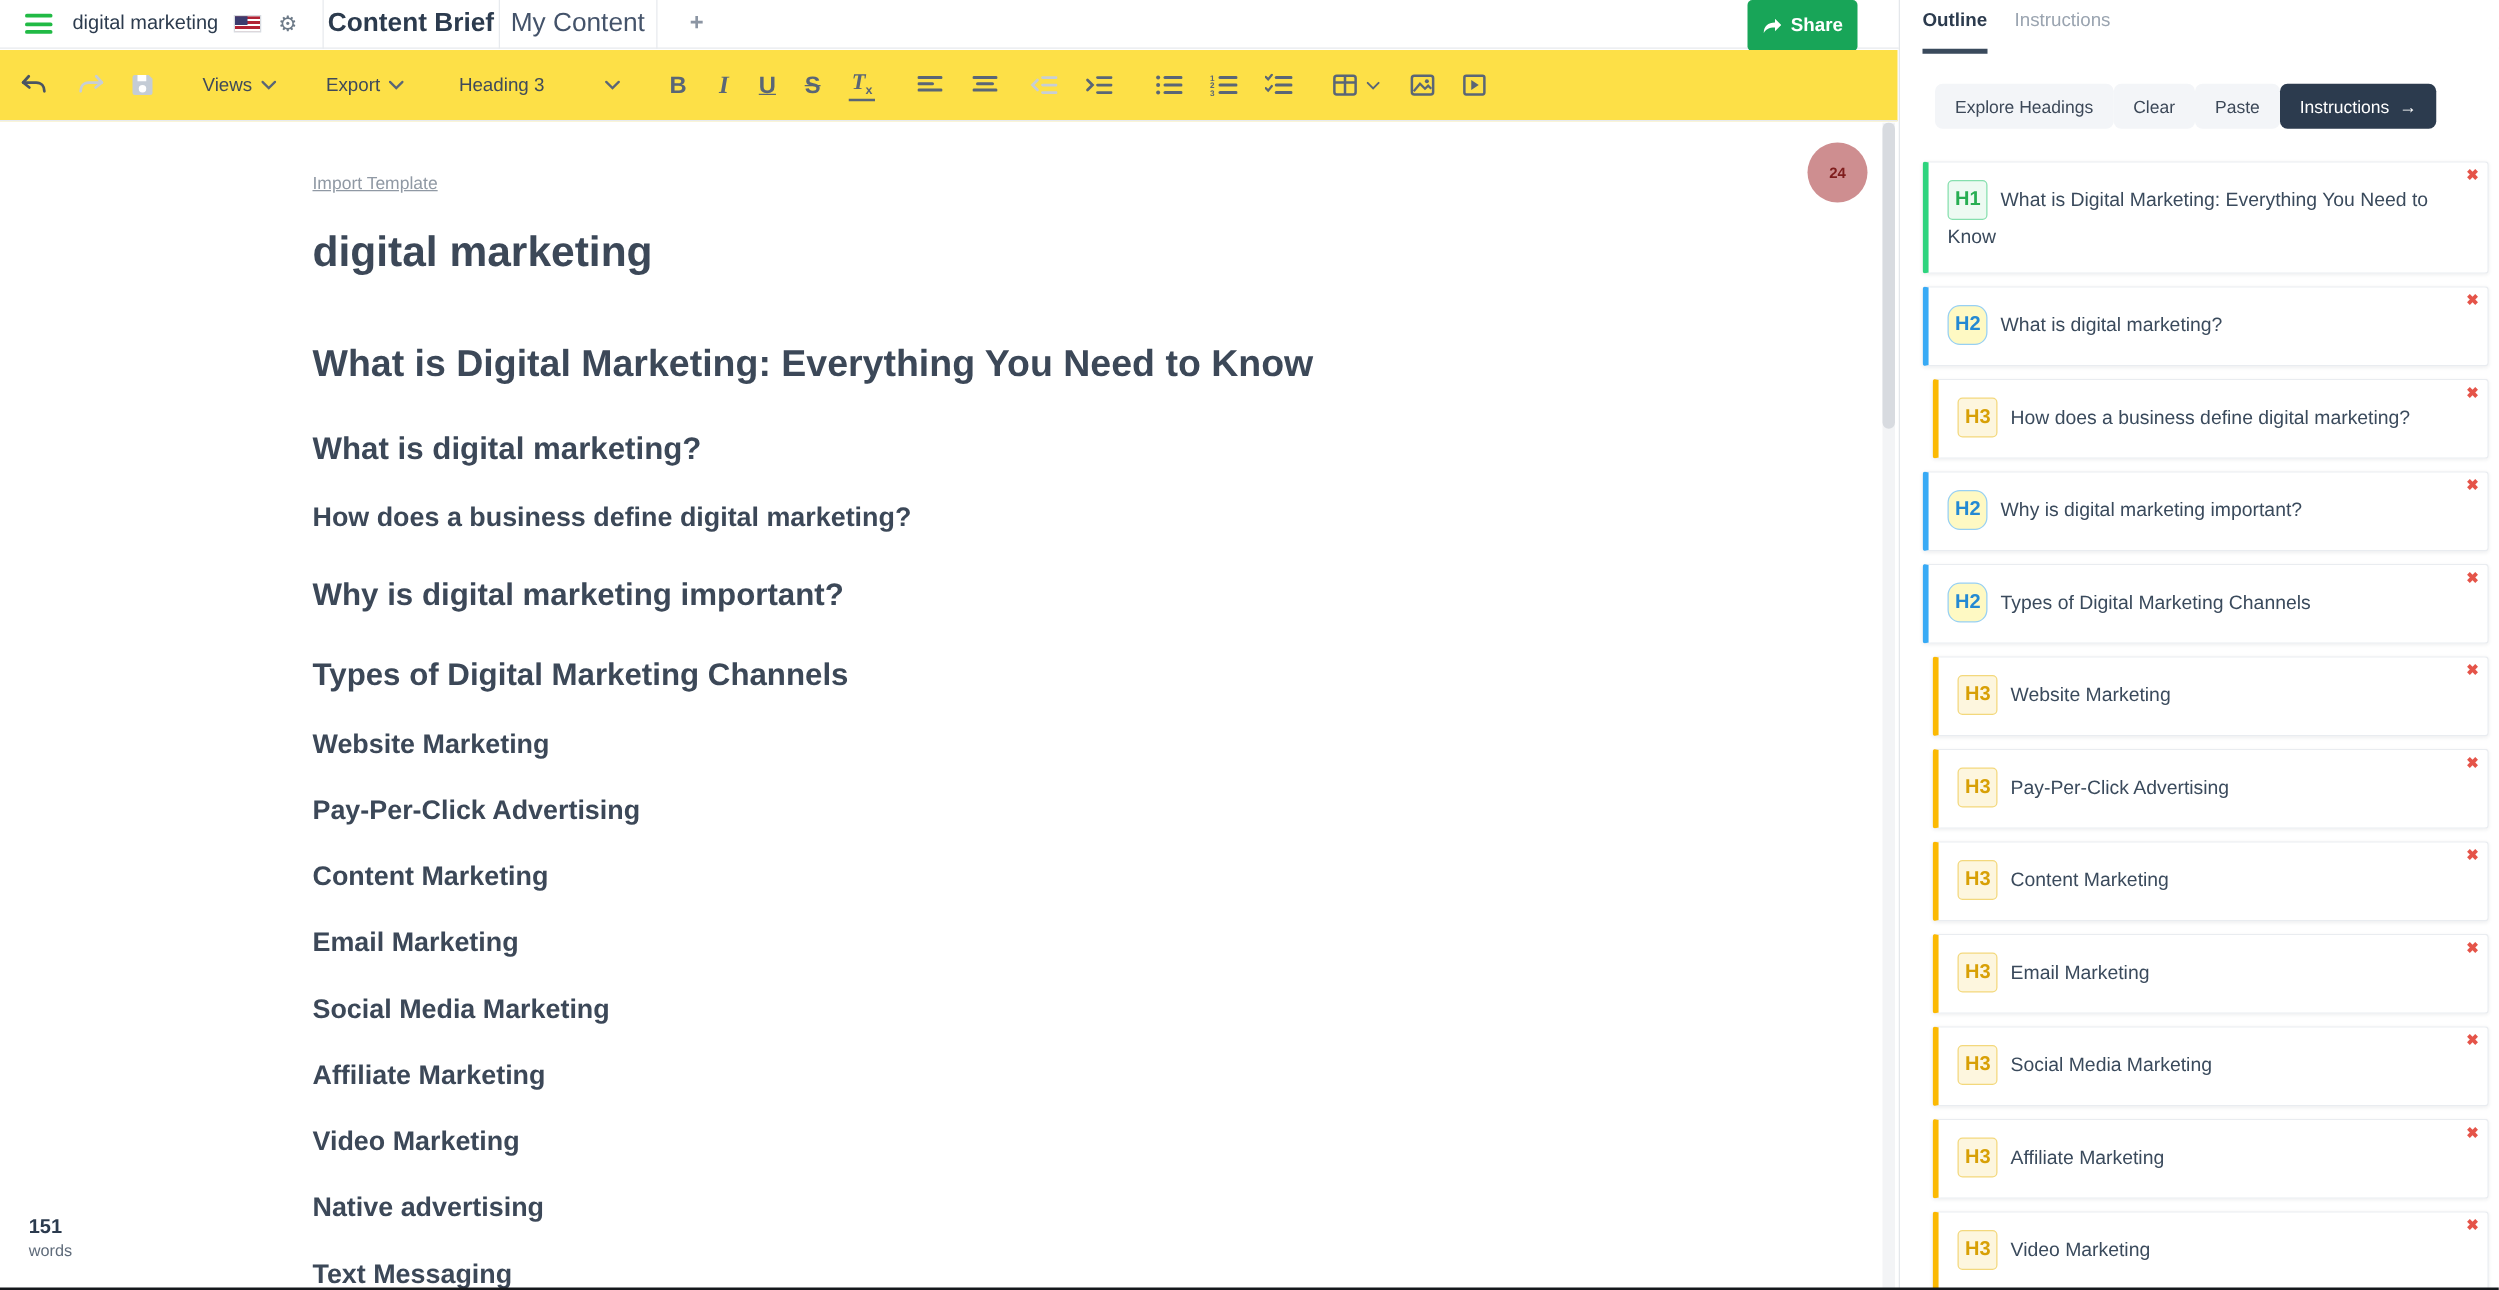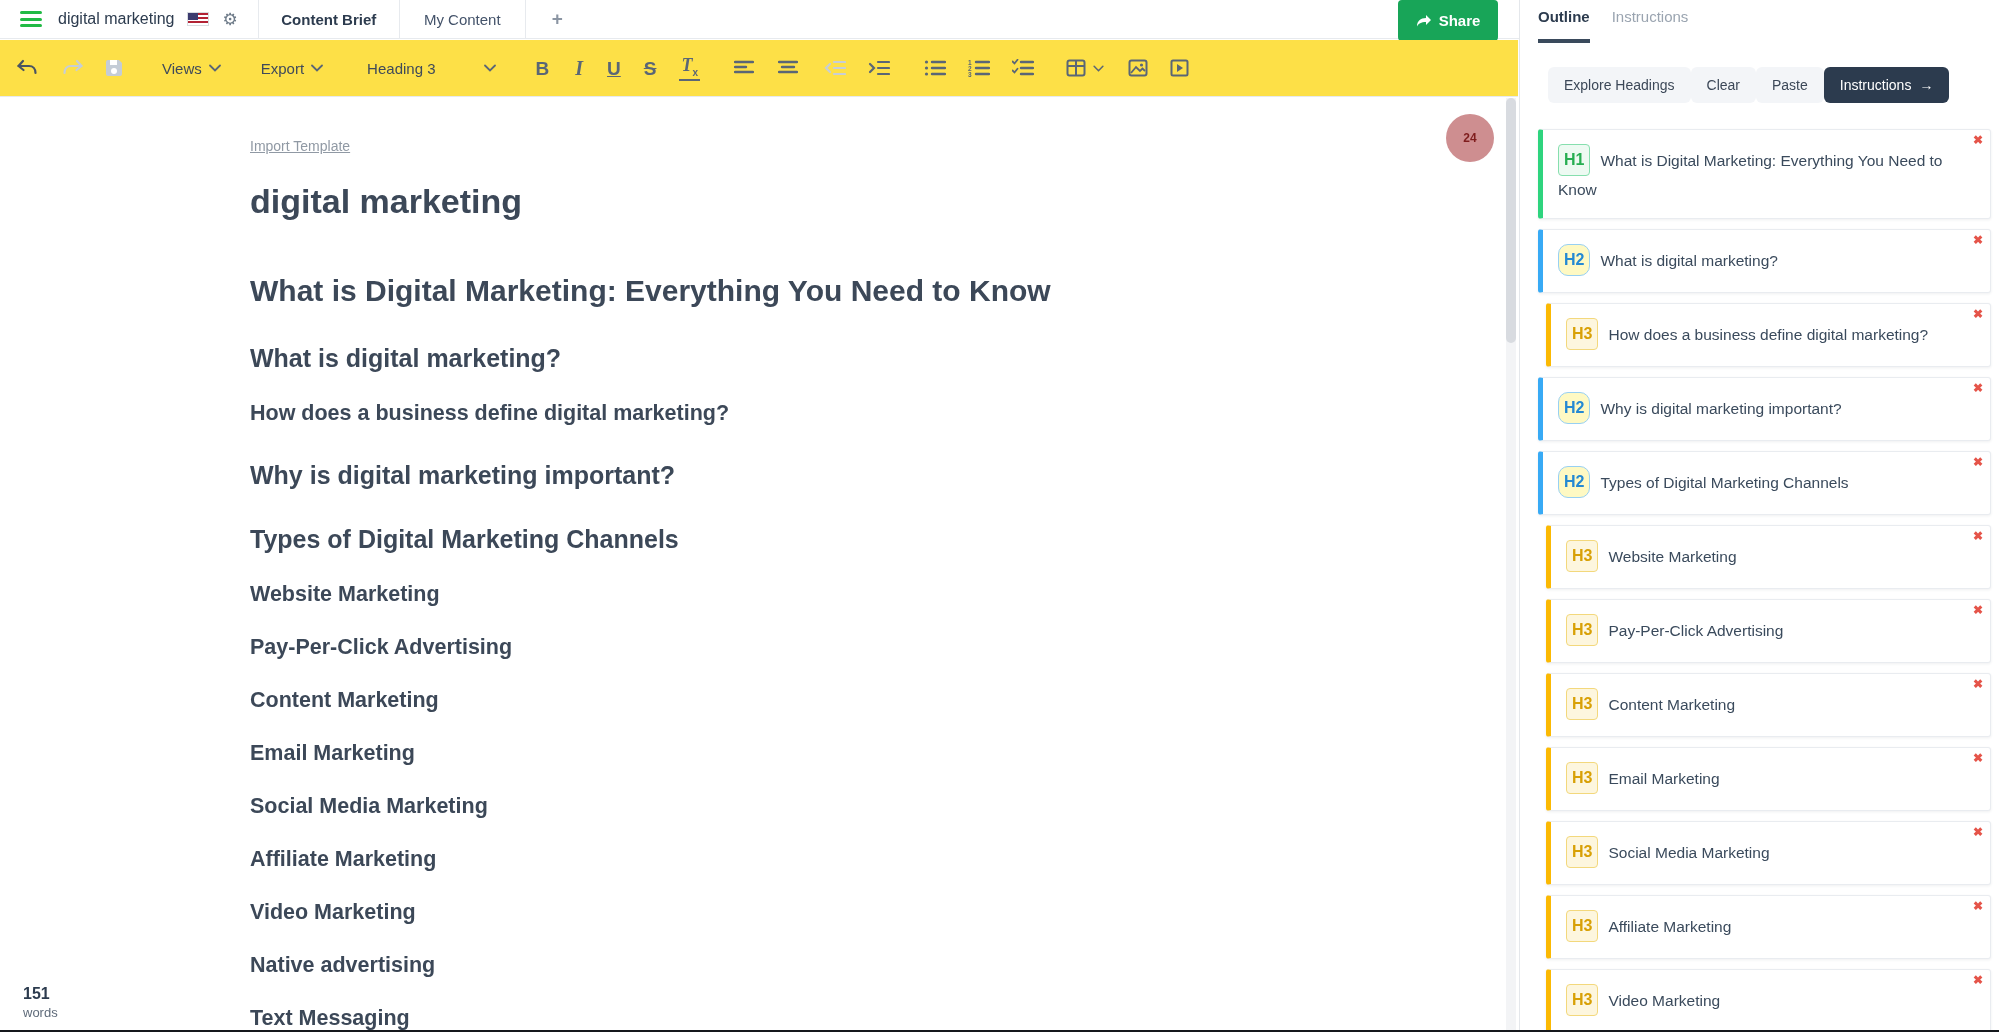--- a/index.html
+++ b/index.html
@@ -19,25 +19,25 @@
     flex-direction:column; justify-content:space-between; cursor:pointer; }
   .hamburger span{ display:block; height:3px; border-radius:2px; background:var(--green); }
   .doc-title{ margin-left:16px; font-size:16px; font-weight:500; color:var(--navy); }
   .flag{ margin-left:12px; width:22px; height:14px; position:relative;
     background:repeating-linear-gradient(#b22234 0 2px,#fff 2px 4px); border:1px solid #d8dce1; }
   .flag::after{ content:""; position:absolute; left:0; top:0; width:10px; height:7px; background:#3c3b6e; }
   .gear{ margin-left:14px; font-size:17px; color:#6d7a88; line-height:1; cursor:pointer; }
   .tb-div{ width:1px; height:39px; background:var(--border); }
   .tb-div.first{ margin-left:20px; }
   .top-tab{ height:39px; display:flex; align-items:center; justify-content:center;
-    font-size:15px; color:#44536a; cursor:pointer; }
+    font-size:21px; color:#44536a; cursor:pointer; }
   .top-tab.active{ font-weight:700; color:var(--navy); }
   .top-tab.w1{ width:140px; } .top-tab.w2{ width:125px; }
   .plus-tab{ margin-left:26px; font-size:19px; color:#8b95a3; font-weight:700; cursor:pointer; }
-  .share-btn{ position:absolute; left:1398px; top:0; width:100px; height:41px;
+  .share-btn{ position:absolute; left:1398px; top:0; width:88px; height:41px;
     background:var(--share-green); border:none; border-radius:4px; color:#fff;
     font-size:15px; font-weight:700; display:flex; align-items:center; justify-content:center;
     gap:7px; cursor:pointer; font-family:inherit; }
 
   
   .toolbar{ position:absolute; left:0; top:40px; width:1518px; height:57px;
     background:#fde047; border-bottom:1px solid var(--border);
     display:flex; align-items:center; }
   .tool{ display:flex; align-items:center; color:var(--icon); cursor:pointer; }
   .tool.disabled{ color:var(--icon-dis); cursor:default; }
@@ -59,21 +59,21 @@
   .ed-content{ margin-left:250px; width:1010px; }
   .import-link{ display:inline-block; margin-top:40px; font-size:14px;
     color:#9099a4; text-decoration:underline; cursor:pointer; }
   .ed-title{ margin-top:26px; font-size:34px; line-height:40px; font-weight:700; color:var(--head); }
   .ed-h1{ margin-top:52px; font-size:30px; line-height:36px; font-weight:700; color:var(--head); }
   .ed-h2{ margin-top:34px; font-size:25px; line-height:30px; font-weight:700; color:var(--head); }
   .ed-h3{ margin-top:27px; font-size:21.5px; line-height:26px; font-weight:700; color:var(--head); }
   .badge-24{ position:absolute; left:1446px; top:16px; width:48px; height:48px;
     border-radius:50%; background:var(--badge24); color:#7f1d1d; font-size:12px; font-weight:700;
     display:flex; align-items:center; justify-content:center; }
-  .wordcount{ position:absolute; left:23px; bottom:12px; }
+  .wordcount{ position:absolute; left:23px; bottom:24px; }
   .wc-num{ font-size:16px; font-weight:700; color:var(--navy); }
   .wc-label{ font-size:13px; color:#5f6b7a; margin-top:2px; }
   .ed-scroll{ position:absolute; left:1506px; top:0; width:10px; height:934px; background:#f3f4f6; }
   .ed-thumb{ position:absolute; left:0; top:0; width:10px; height:245px; background:#d8dbe0; border-radius:5px; }
 
   
   .sidebar{ position:absolute; left:1519px; top:0; width:480px; height:1032px;
     background:#fff; border-left:1px solid #e4e7eb; overflow:hidden; }
   .sb-tabs{ padding:8px 0 0 18px; display:flex; gap:22px; }
   .sb-tab{ font-size:15px; color:#9aa4b0; padding-bottom:14px; cursor:pointer; }

